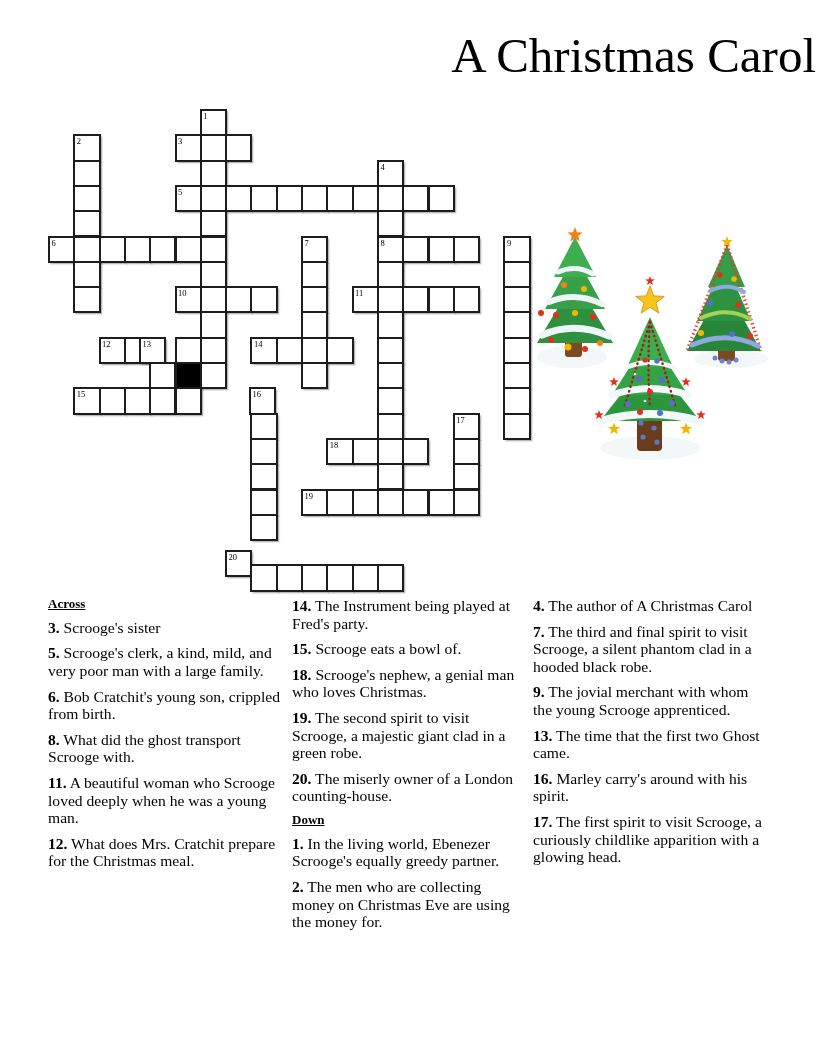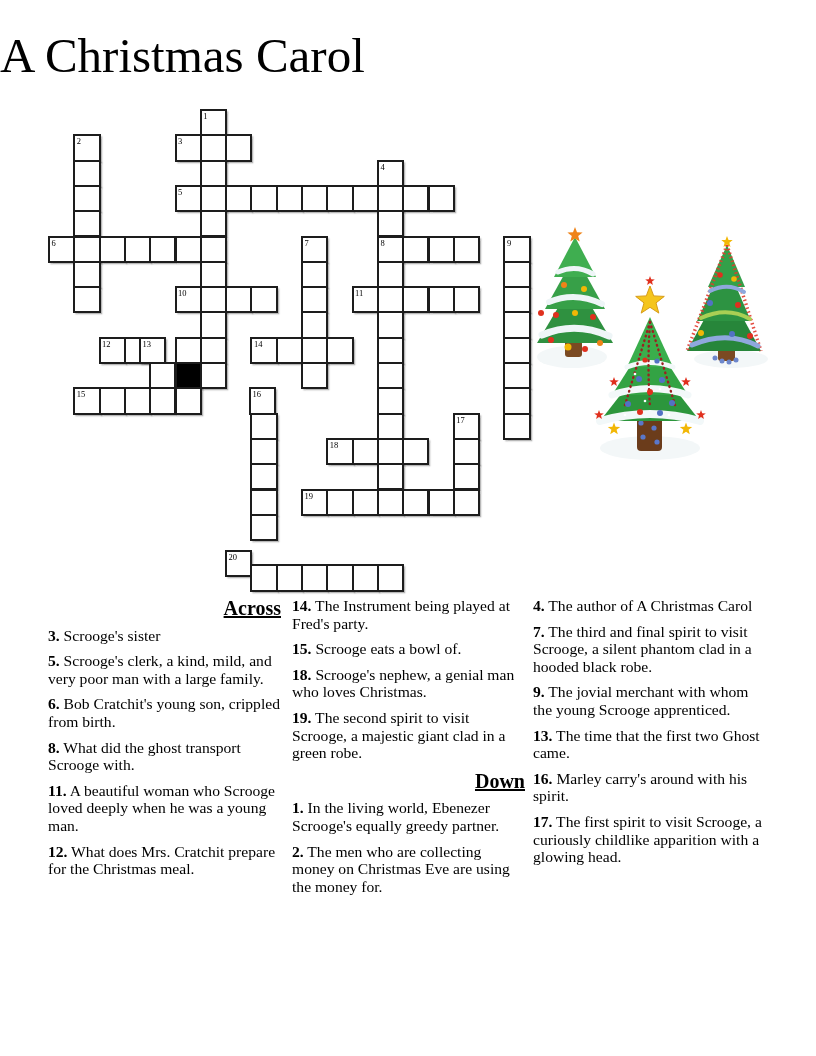--- a/index.html
+++ b/index.html
@@ -1,28 +1,28 @@
 <!DOCTYPE html>
 <html style="--page-bg: #ffffff; --grid-line: #1d1d1d; --black-cell: #000000;"><head>
 <meta charset="utf-8">
 <style>
   html,body{margin:0;padding:0;width:816px;height:1056px;background:#fff;overflow:hidden;}
   .page{position:relative;width:816px;height:1056px;font-family:"Liberation Serif",serif;color:#000;background:var(--page-bg,#fff);}
-  .title{position:absolute;top:29px;left:0;width:100%;text-align:left;font-size:49px;font-weight:400;margin:0;line-height:1.1;}
+  .title{position:absolute;top:29px;left:0;width:100%;text-align:right;font-size:49px;font-weight:400;margin:0;line-height:1.1;}
   .grid{position:absolute;left:0;top:0;width:816px;height:1056px;}
   .cell{position:absolute;width:27.3px;height:27.3px;box-sizing:border-box;border:2px solid var(--grid-line,#1d1d1d);
         background:#fff;box-shadow:1.5px 1.5px 1.5px rgba(0,0,0,0.28);}
   .cell.black{background:var(--black-cell,#000);}
   .cellnum{position:absolute;top:0;left:1.5px;font-size:8.5px;line-height:10px;font-family:"Liberation Serif",serif;color:#000;}
   .trees{position:absolute;left:535px;top:225px;}
   .clue-col{position:absolute;top:597px;width:233px;font-size:15.6px;line-height:1.13;}
   .col1{left:48px}.col2{left:292px}.col3{left:533px}
   .clue{margin:0 0 8px 0;}
   .clue b{font-weight:700;}
-  .clue-header{font-size:20px;font-weight:700;text-decoration:underline;margin:0 0 7px 0;text-align:right;}
+  .clue-header{font-size:13px;font-weight:700;text-decoration:underline;margin:0 0 7px 0;}
 </style>
 </head>
 <body>
 
 <div class="page">
 
   <h1 class="title">A Christmas Carol</h1>
 
   <div class="grid">
       <div class="cell" style="left: 199.8px; top: 109px;">
@@ -275,20 +275,21 @@
       <p class="clue"><b>6.</b> Bob Cratchit's young son, crippled from birth.</p>
       <p class="clue"><b>8.</b> What did the ghost transport Scrooge with.</p>
       <p class="clue"><b>11.</b> A beautiful woman who Scrooge loved deeply when he was a young man.</p>
       <p class="clue"><b>12.</b> What does Mrs. Cratchit prepare for the Christmas meal.</p>
     </div>
   <div class="clue-col col2">
       <p class="clue"><b>14.</b> The Instrument being played at Fred's party.</p>
       <p class="clue"><b>15.</b> Scrooge eats a bowl of.</p>
       <p class="clue"><b>18.</b> Scrooge's nephew, a genial man who loves Christmas.</p>
       <p class="clue"><b>19.</b> The second spirit to visit Scrooge, a majestic giant clad in a green robe.</p>
+      <p class="clue"><b>20.</b> The miserly owner of a London counting-house.</p>
       <div class="clue-header">Down</div>
       <p class="clue"><b>1.</b> In the living world, Ebenezer Scrooge's equally greedy partner.</p>
       <p class="clue"><b>2.</b> The men who are collecting money on Christmas Eve are using the money for.</p>
     </div>
   <div class="clue-col col3">
       <p class="clue"><b>4.</b> The author of A Christmas Carol</p>
       <p class="clue"><b>7.</b> The third and final spirit to visit Scrooge, a silent phantom clad in a hooded black robe.</p>
       <p class="clue"><b>9.</b> The jovial merchant with whom the young Scrooge apprenticed.</p>
       <p class="clue"><b>13.</b> The time that the first two Ghost came.</p>
       <p class="clue"><b>16.</b> Marley carry's around with his spirit.</p>

